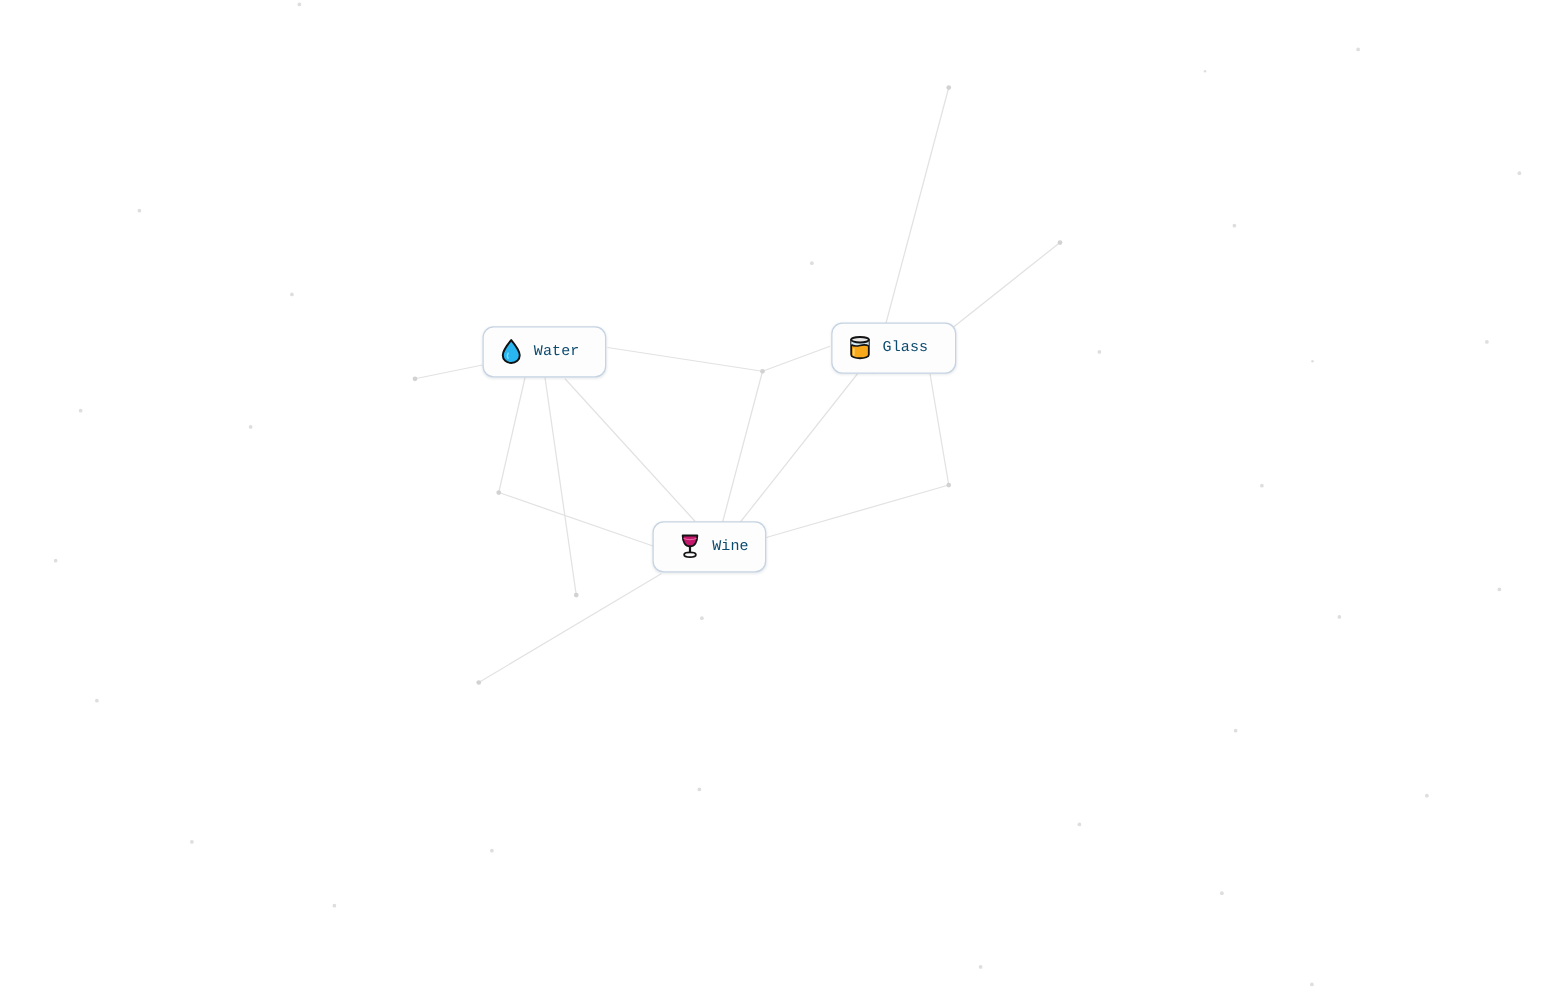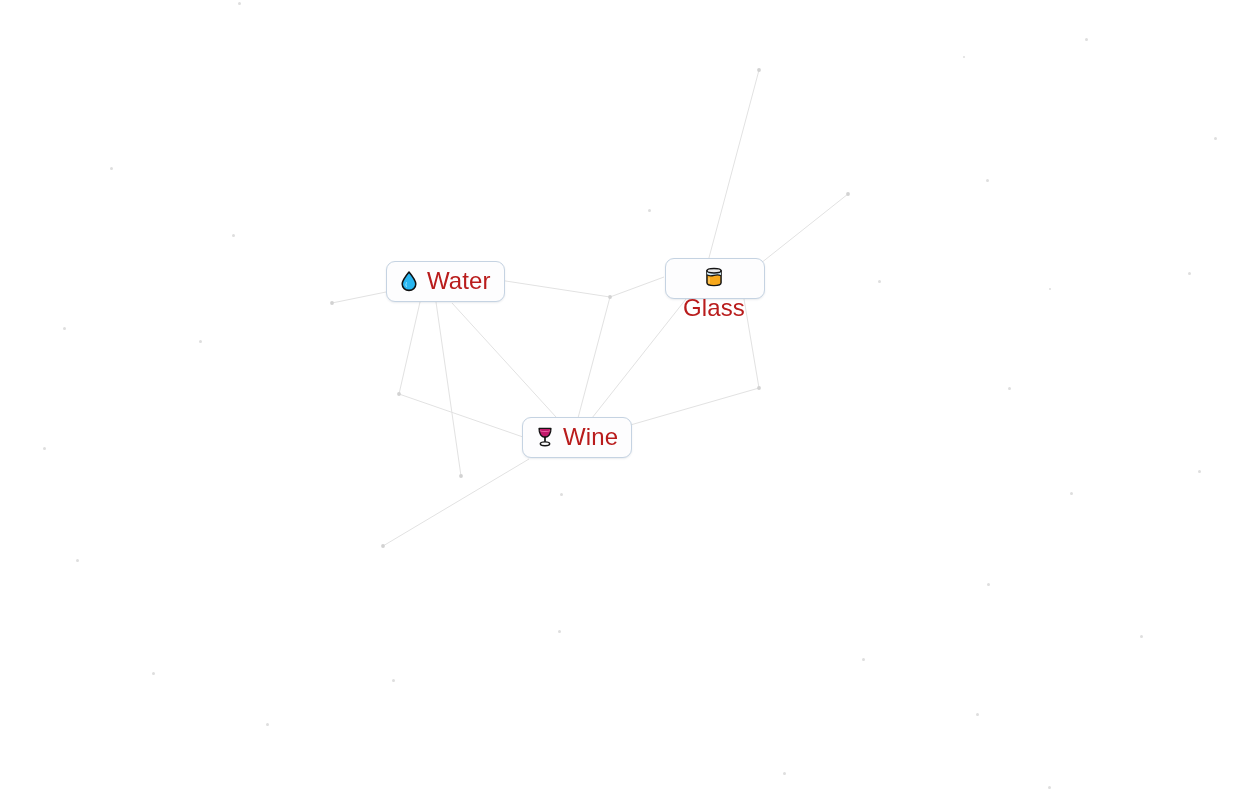--- a/index.html
+++ b/index.html
@@ -58,24 +58,24 @@
     padding: 6px 13px 7px 11px;
     background: #fdfdfe;
     border: 1px solid #c5d3e2;
     border-radius: 9px;
     box-shadow: 0 1px 2px rgba(40, 60, 90, 0.10);
     white-space: nowrap;
     cursor: pointer;
     user-select: none;
   }
   .node-label {
-    font-family: Liberation Sans, sans-serif;
-    font-size: 24px;
+    font-family: Liberation Mono, monospace;
+    font-size: 12px;
     line-height: 24px;
-    color: #b91c1c;
+    color: #0c4a6e;
     letter-spacing: 0.1px;
   }
   .node-icon {
     width: 22px;
     height: 24px;
     flex: 0 0 auto;
     display: block;
   }
 </style>
 </head>
@@ -142,21 +142,21 @@
 
   <div class="node" style="left: 386px; top: 261px; min-width: 99px; height: 41px;">
     <svg class="node-icon" viewBox="0 0 24 24">
       <path d="M12 2.2 C12 2.2 4.6 11.2 4.6 15.4 C4.6 19.5 7.9 22.2 12 22.2
                C16.1 22.2 19.4 19.5 19.4 15.4 C19.4 11.2 12 2.2 12 2.2 Z" fill="#29b6f0" stroke="#111111" stroke-width="1.7" stroke-linejoin="round"></path>
       <path d="M9.3 13.6 C8.4 15.1 8.4 16.9 9.3 18.1" stroke="#8fe0ff" stroke-width="1.2" fill="none" stroke-linecap="round" opacity="0.85"></path>
     </svg>
     <span class="node-label">Water</span>
   </div>
 
-  <div class="node" style="left: 665px; top: 258px; min-width: 100px; height: 41px; flex-direction: column;">
+  <div class="node" style="left: 665px; top: 258px; min-width: 100px; height: 41px;">
     <svg class="node-icon" viewBox="0 0 24 24">
       <path d="M4.3 5.2 L4.3 18.3 C4.3 20.1 7.7 21.4 12 21.4
                C16.3 21.4 19.7 20.1 19.7 18.3 L19.7 5.2 Z" fill="#f7a81b" stroke="#141414" stroke-width="1.6" stroke-linejoin="round"></path>
       <path d="M4.4 9.6 C6.4 11.0 9.0 11.0 12 10.2 C15.0 9.4 17.8 9.6 19.6 10.6
                L19.6 5.3 L4.4 5.3 Z" fill="#cfe9f7" stroke="none"></path>
       <path d="M4.4 9.6 C6.4 11.0 9.0 11.0 12 10.2 C15.0 9.4 17.8 9.6 19.6 10.6" stroke="#141414" stroke-width="1.4" fill="none"></path>
       <ellipse cx="12" cy="5.2" rx="7.7" ry="2.4" fill="#e9e9e9" stroke="#141414" stroke-width="1.6"></ellipse>
       <path d="M6.6 13.0 L6.6 18.6" stroke="#ffd98a" stroke-width="1.3" stroke-linecap="round" opacity="0.9"></path>
     </svg>
     <span class="node-label">Glass</span>

